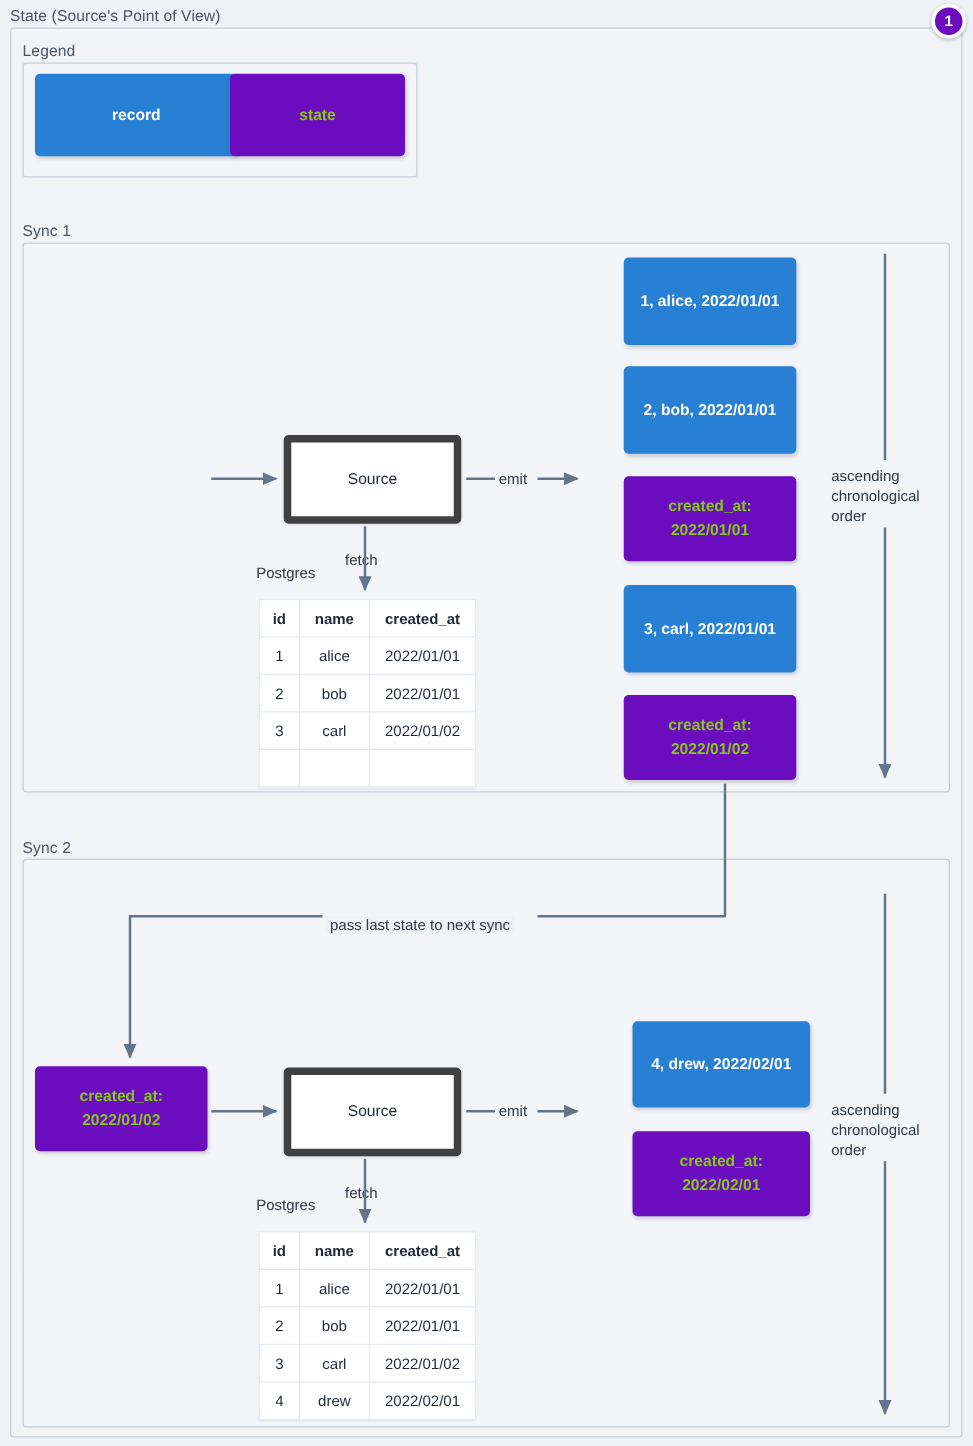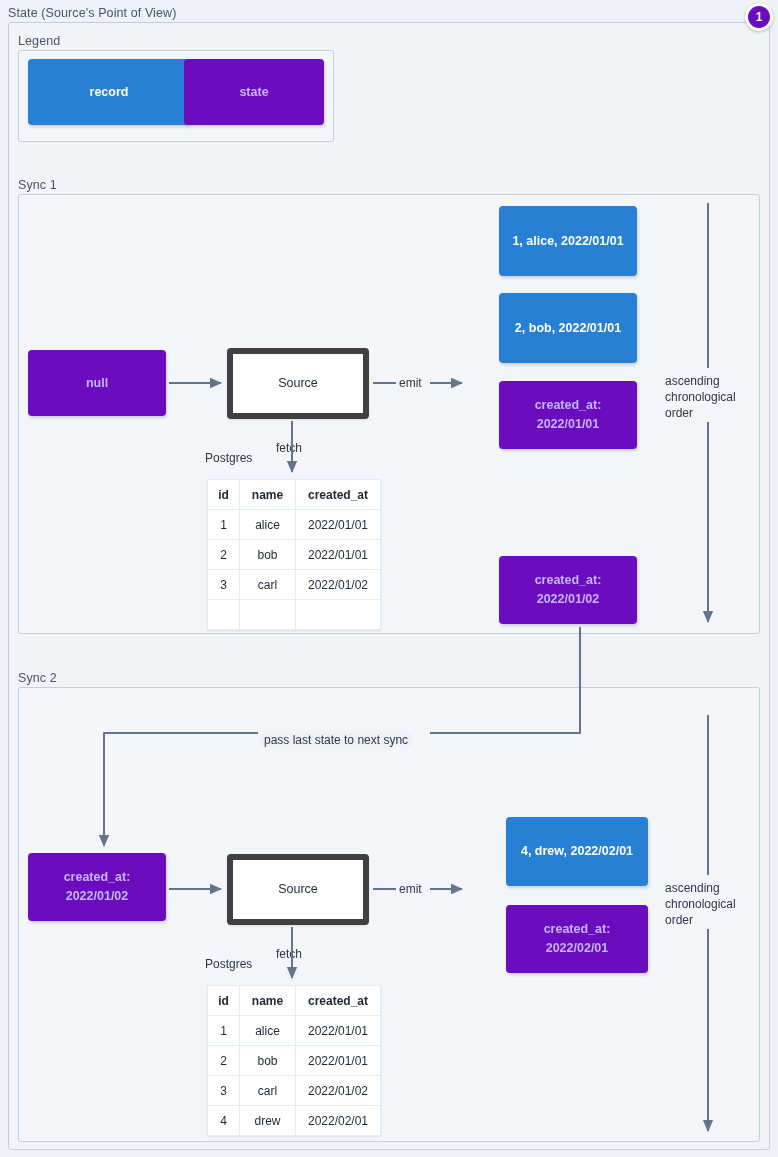--- a/index.html
+++ b/index.html
@@ -49,21 +49,21 @@
     line-height: 1.5;
     box-shadow: 1px 2px 3px rgba(25,35,55,0.18);
   }
   .node.record {
     background: #2880d5;
     color: #ffffff;
     font-weight: bold;
   }
   .node.state {
     background: #6b0dbf;
-    color: #c4b5fd;
+    color: #84cc16;
     font-weight: bold;
   }
   .node.plain {
     background: #ffffff;
     color: #1e2738;
     border: 6px solid #404040;
     font-weight: normal;
     box-shadow: 0 1px 2px rgba(25,35,55,0.10);
   }
 
@@ -137,21 +137,20 @@
   <div class="badge" style="left:745px; top:3px;">1</div>
 
   <div class="group-label" style="left:18px; top:34px;">Legend</div>
   <div class="group" style="left:18px; top:50px; width:316px; height:92px;"></div>
   <div class="node record" style="left:28px; top:59px; width:162px; height:66px;">record</div>
   <div class="node state" style="left:184px; top:59px; width:140px; height:66px;">state</div>
 
   <div class="group-label" style="left:18px; top:178px;">Sync 1</div>
   <div class="group" style="left:18px; top:194px; width:742px; height:440px;"></div>
 
-  <div class="node state" style="left:28px; top:350px; width:138px; height:66px;">null</div>
 
   <div class="node plain" style="left:227px; top:348px; width:142px; height:71px;">Source</div>
 
   <div class="txt" style="left:276px; top:441px;">fetch</div>
 
   <div class="txt" style="left:205px; top:451px;">Postgres</div>
 
   <div class="txt" style="left:399px; top:376px;">emit</div>
 
   <table class="db-table" style="left:207px; top:479px;">
@@ -190,20 +189,21 @@
 
   <div class="node record" style="left:499px; top:293px; width:138px; height:70px;">2, bob, 2022/01/01</div>
 
   <div class="node state" style="left:499px; top:381px; width:138px; height:68px;">
     <div>
       <div>created_at:</div>
       <div>2022/01/01</div>
     </div>
   </div>
 
+  <div class="node record" style="left:499px; top:468px; width:138px; height:70px;">3, carl, 2022/01/01</div>
 
   <div class="node state" style="left:499px; top:556px; width:138px; height:68px;">
     <div>
       <div>created_at:</div>
       <div>2022/01/02</div>
     </div>
   </div>
 
   <div class="txt multi" style="left:665px; top:373px; width:86px;">ascending chronological order</div>
 

